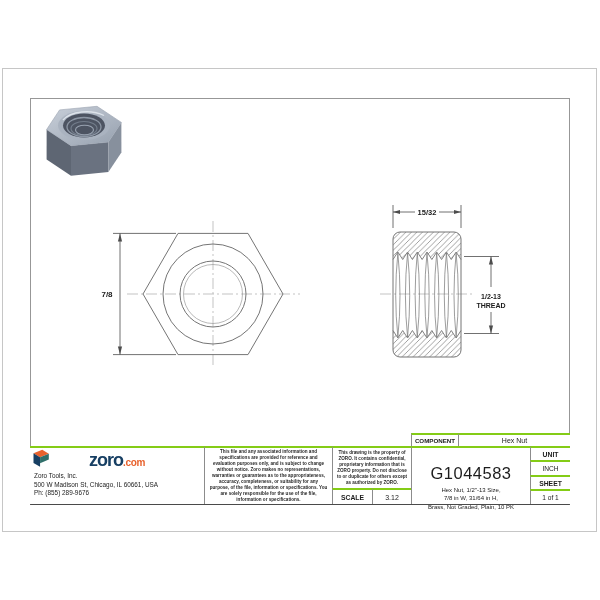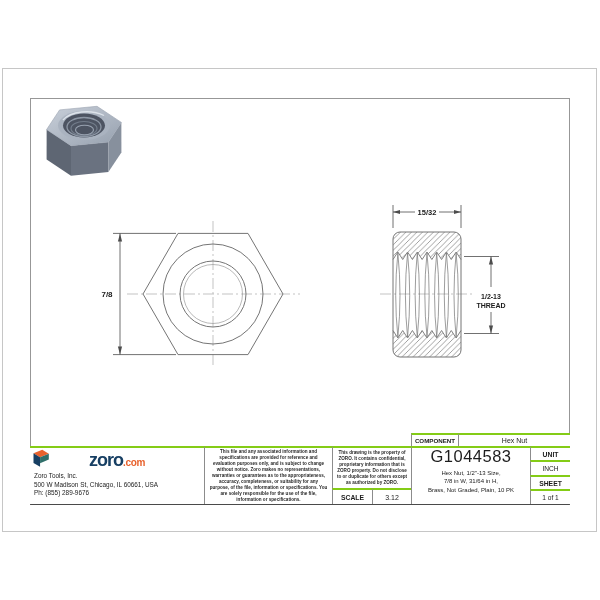--- a/index.html
+++ b/index.html
@@ -24,21 +24,21 @@
   .bl{border-left:1px solid #8c8c8c;}
   .lbl{font-weight:bold;}
   .comp-label{left:411px;top:433px;width:47px;height:13px;font-size:6.2px;}
   .comp-value{left:458px;top:433px;width:112px;height:13px;font-size:7px;font-weight:500;}
   .logo-cell{left:30px;top:446px;width:174px;height:58px;display:block;}
   .legal1{left:204px;top:446px;width:128px;height:58px;padding:2px 4px;}
   .legal2{left:332px;top:446px;width:79px;height:42px;padding:2px 3px;}
   .legal-txt{font-size:4.6px;font-weight:600;line-height:1.32;text-align:center;color:#2a2a2a;}
   .scale-label{left:332px;top:488px;width:40px;height:16px;font-size:6.8px;}
   .scale-value{left:372px;top:488px;width:39px;height:16px;font-size:7px;}
-  .part-cell{left:411px;top:446px;width:119px;height:58px;flex-direction:column;justify-content:flex-start;padding-top:0;}
+  .part-cell{left:411px;top:446px;width:119px;height:58px;flex-direction:column;justify-content:flex-start;padding-top:17px;}
   .part-number{font-size:16.5px;letter-spacing:0.5px;color:#1d1d1d;line-height:1;}
   .part-desc{margin-top:4px;font-size:6px;line-height:1.45;text-align:center;color:#222;}
   .unit-label{left:530px;top:446px;width:40px;height:14px;font-size:6.8px;}
   .unit-value{left:530px;top:460px;width:40px;height:15px;font-size:6.6px;font-weight:500;}
   .sheet-label{left:530px;top:475px;width:40px;height:14px;font-size:6.8px;}
   .sheet-value{left:530px;top:489px;width:40px;height:15px;font-size:6.6px;}
   .logo-row{display:flex;align-items:center;justify-content:center;margin-top:3px;gap:3px;}
   .logo-textwrap{display:flex;align-items:baseline;}
   .logo-zoro{font-size:18px;font-weight:800;color:#173f63;letter-spacing:-1px;line-height:1;}
   .logo-com{font-size:10px;font-weight:800;color:#e8622d;letter-spacing:-0.3px;}

